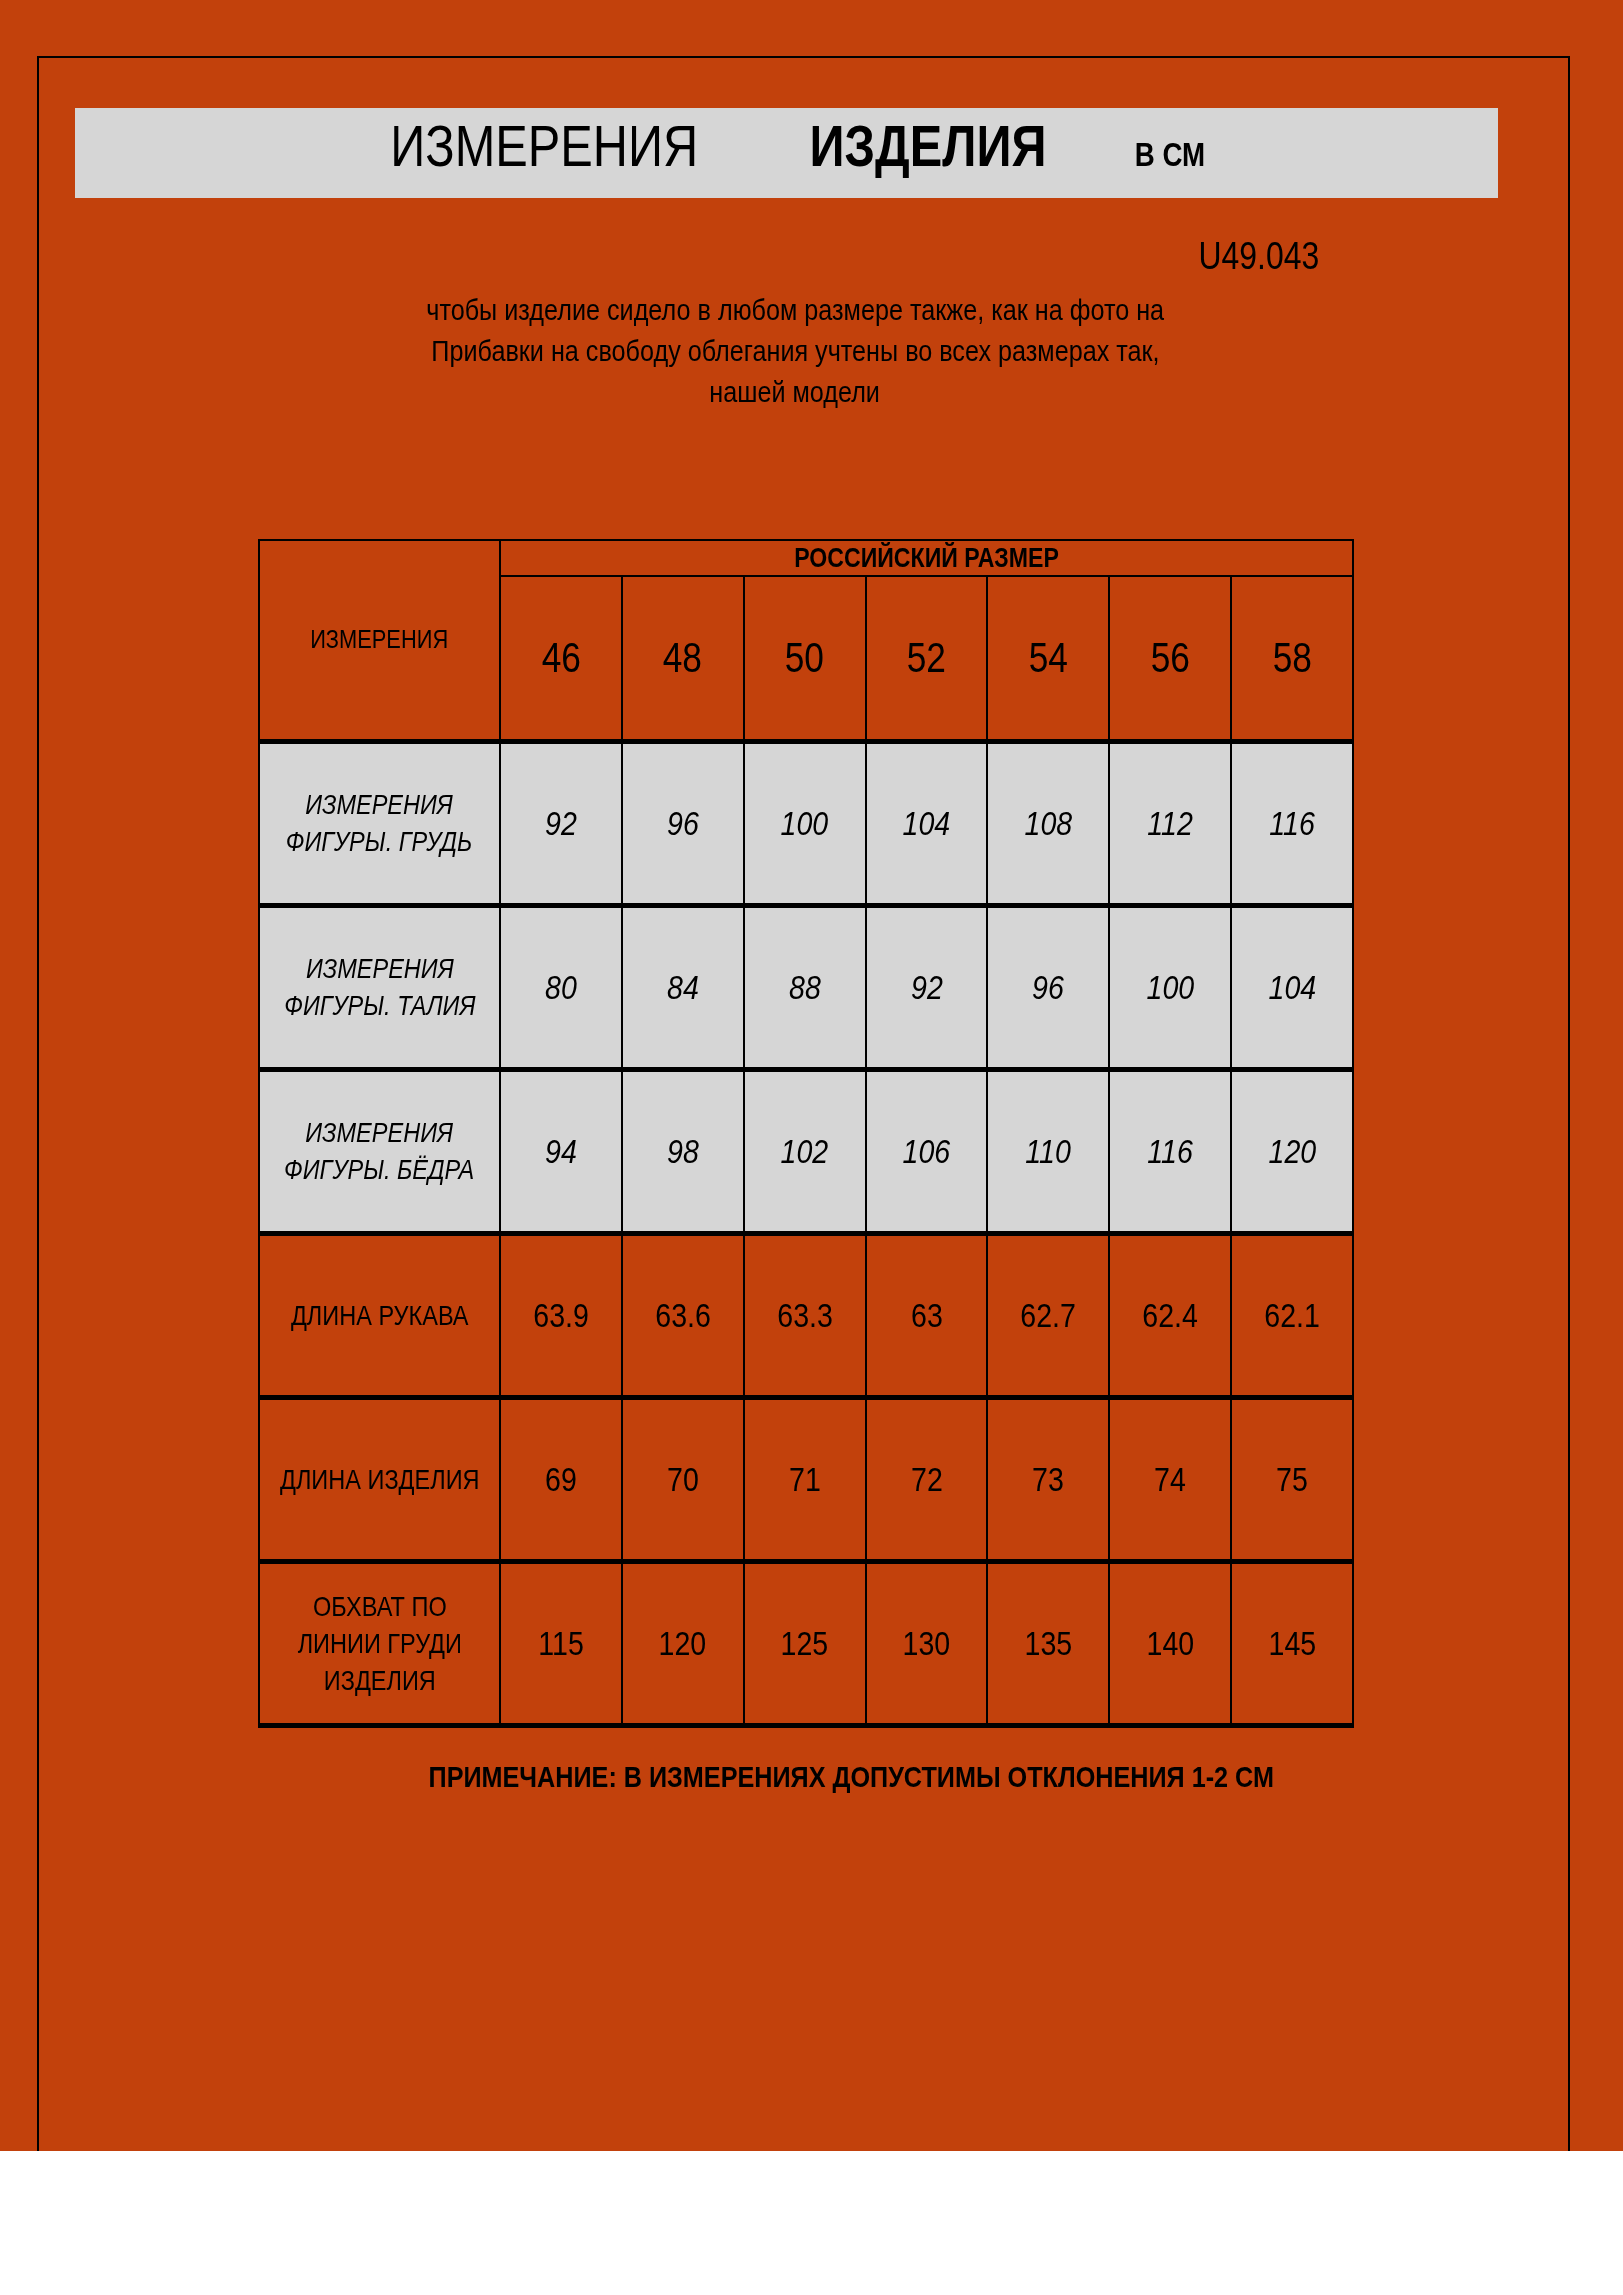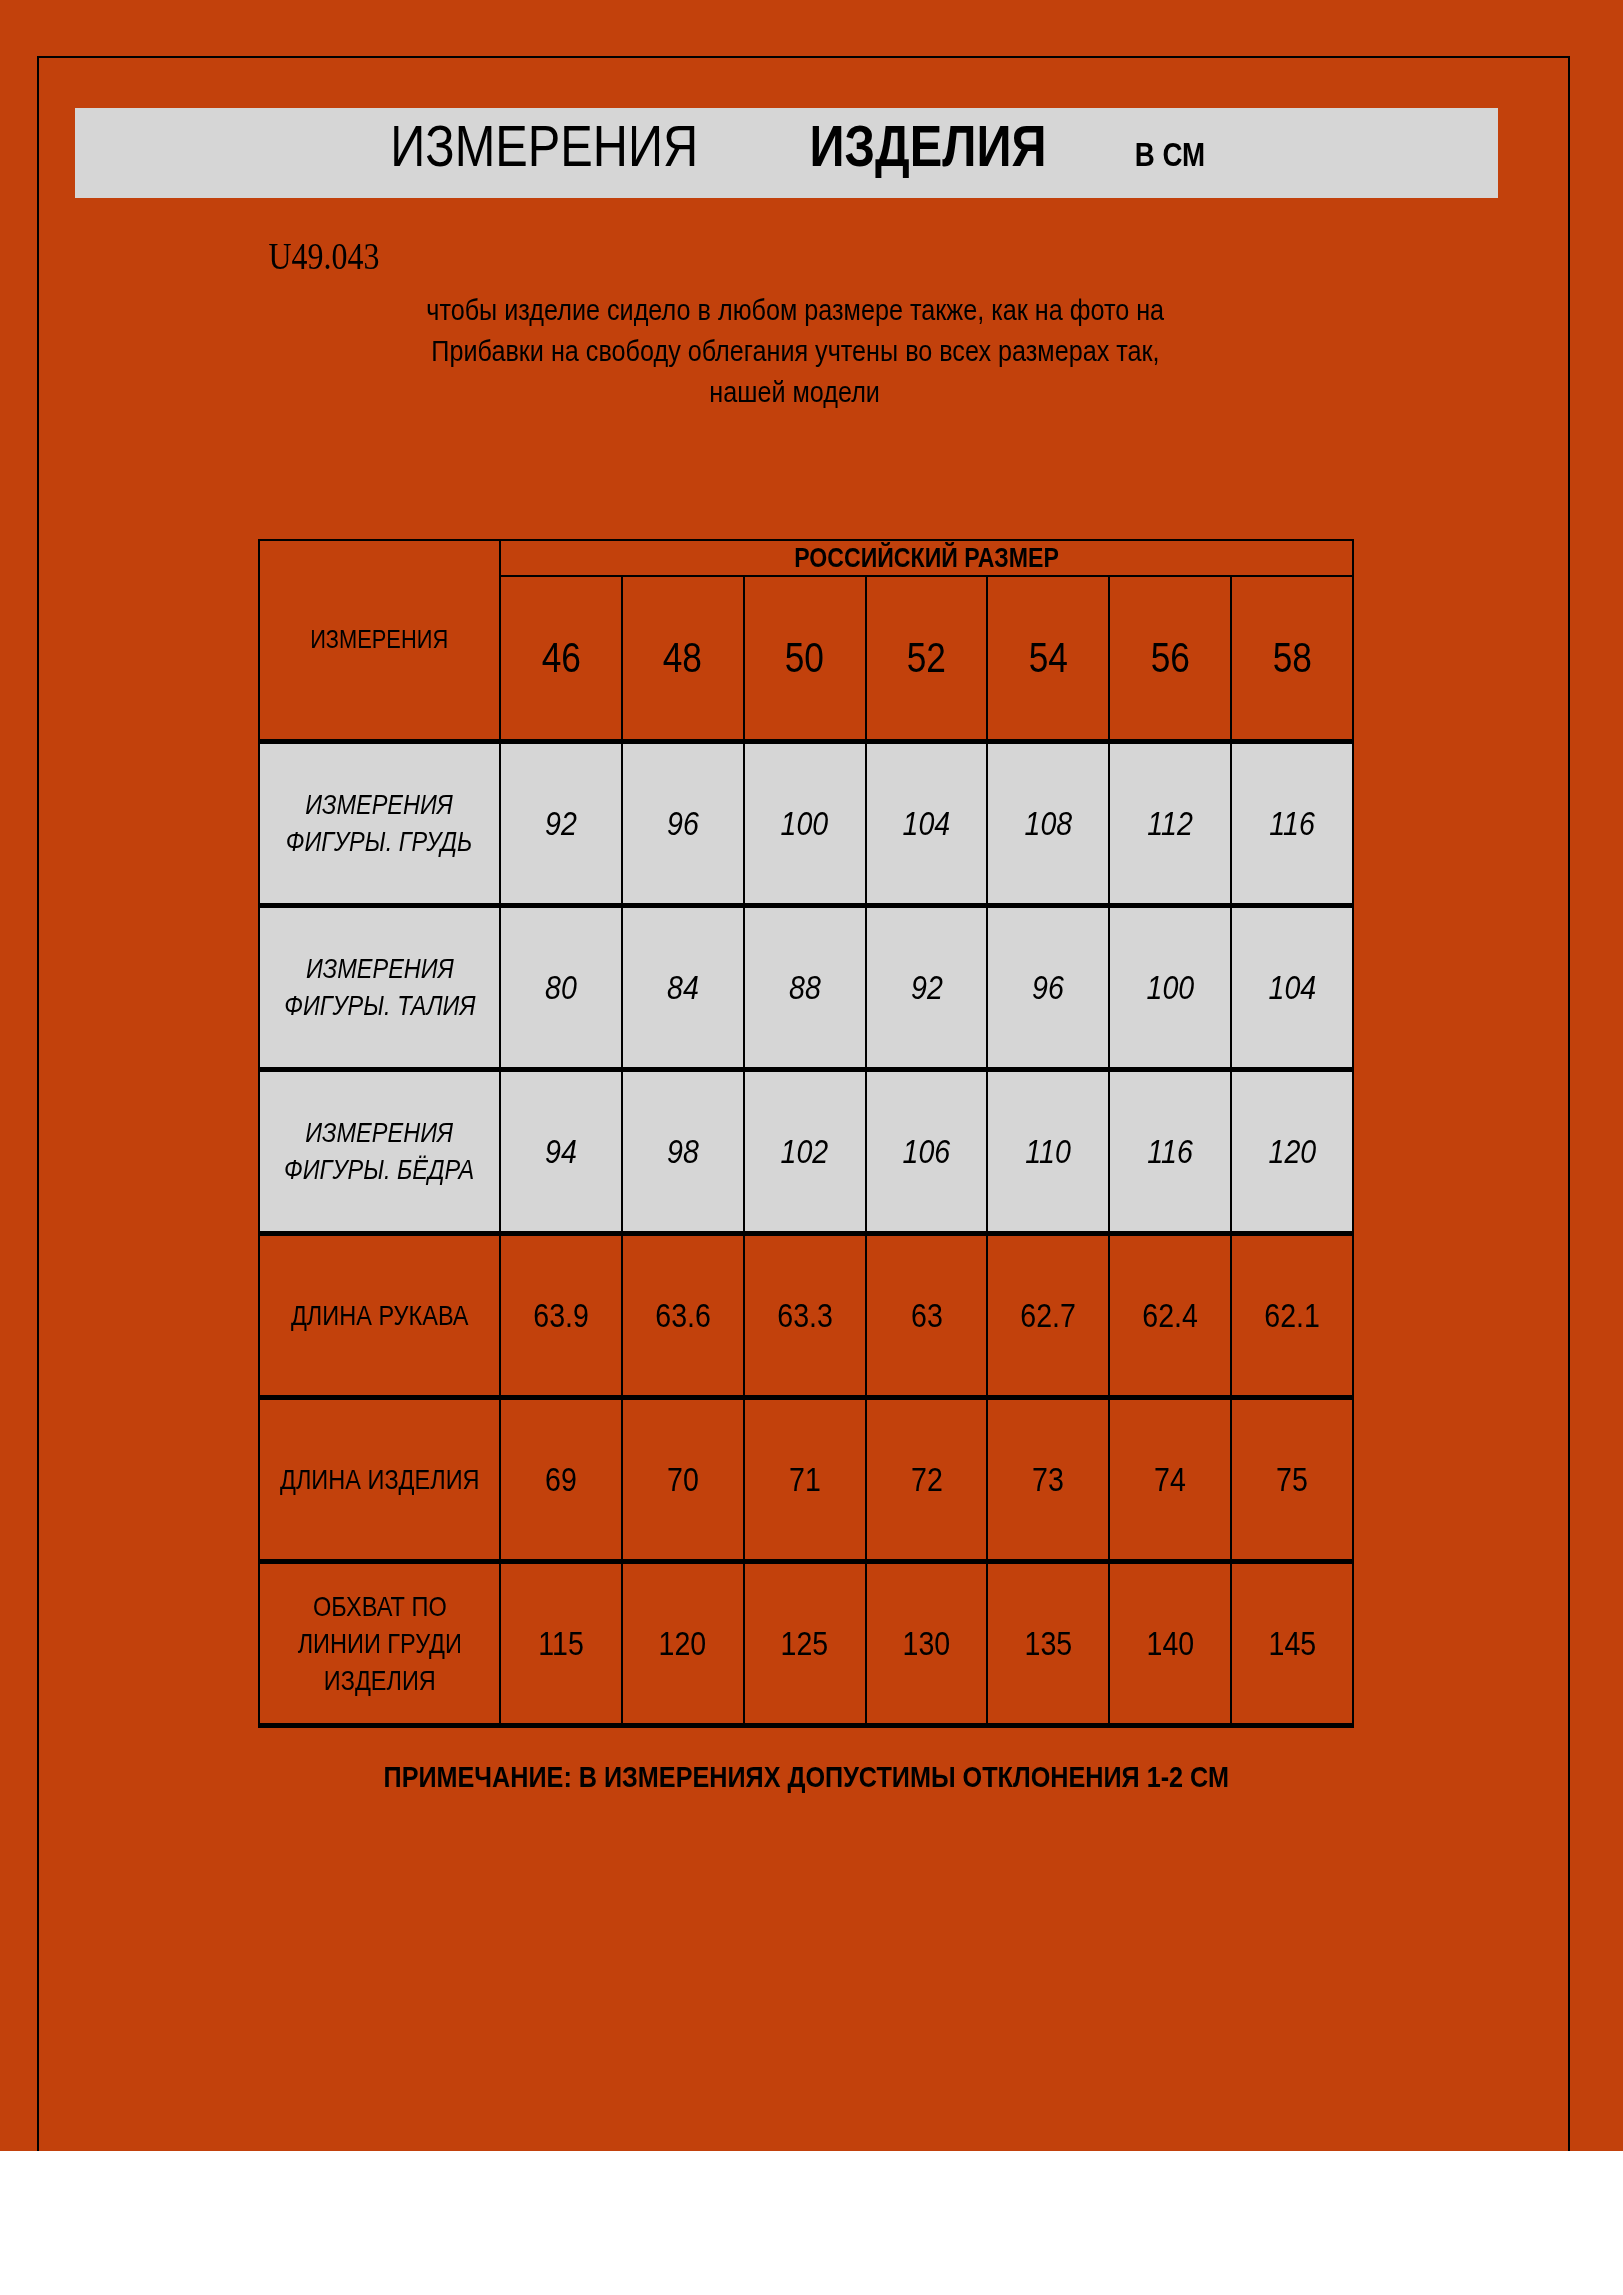--- a/index.html
+++ b/index.html
@@ -19,21 +19,21 @@
     position:absolute; left:75px; top:108px; width:1423px; height:90px;
     background:#d6d6d6; display:flex; justify-content:center; align-items:baseline;
     gap:59px; padding-top:9.2px; box-sizing:border-box;
   }
   .band .t-big  { font-size:58px; line-height:1; white-space:nowrap; }
   .band .t-bold { font-weight:700; }
   .band .t-unit { font-size:33px; font-weight:700; line-height:1; white-space:nowrap; }
 
   .code {
     position:absolute; left:258px; top:234px; width:1073px;
-    text-align:left; font-size:38px; line-height:1.2;font-family:Liberation Serif, serif;
+    text-align:right; font-size:38px; line-height:1.2;
   }
   .desc {
     position:absolute; left:193px; top:289px; width:1204px;
     text-align:center; font-size:30px; line-height:41px;
   }
   .desc .line { display:block; }
 
   .size-table {
     position:absolute; left:258px; top:539px; width:1096px;
     border-collapse:collapse; table-layout:fixed;
@@ -50,21 +50,21 @@
   .sizes-row { height:165px; }
   .sizes-row td { font-size:42px; font-weight:400; }
   tr.drow { height:164px; }
   tr.drow td { border-top-width:5.2px; border-bottom-width:5.2px; }
   tr.drow.shaded { background:#d6d6d6; font-style:italic; }
   .lbl { font-size:28px; line-height:37px; text-align:center; }
   .val { font-size:34px; white-space:nowrap; }
 
   .note {
     position:absolute; left:258px; top:1760px; width:1096px;
-    text-align:center; font-size:30px; font-weight:700;
+    text-align:right; font-size:30px; font-weight:700;
   }
 </style>
 </head>
 <body>
 
 <div class="page">
 
   <div class="frame"></div>
 
   <div class="band">

